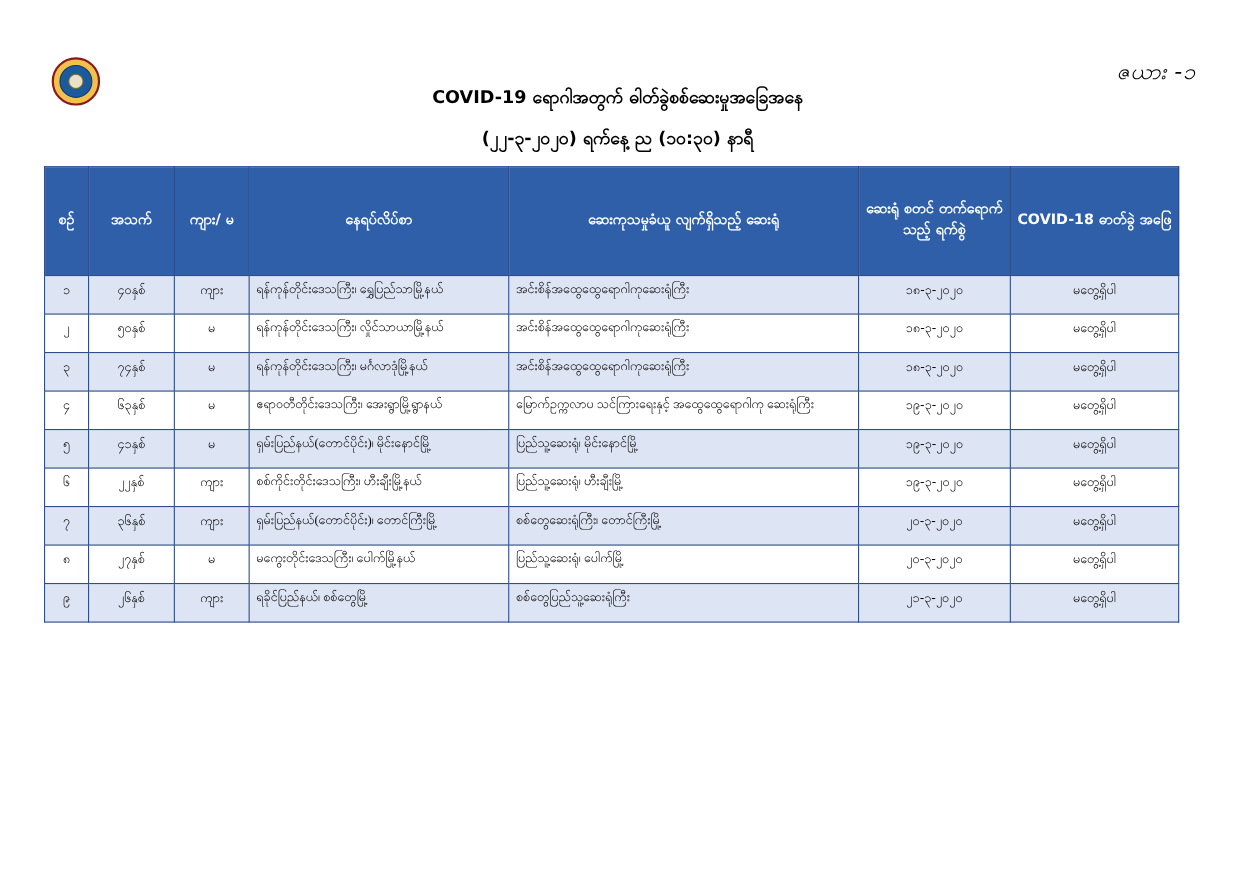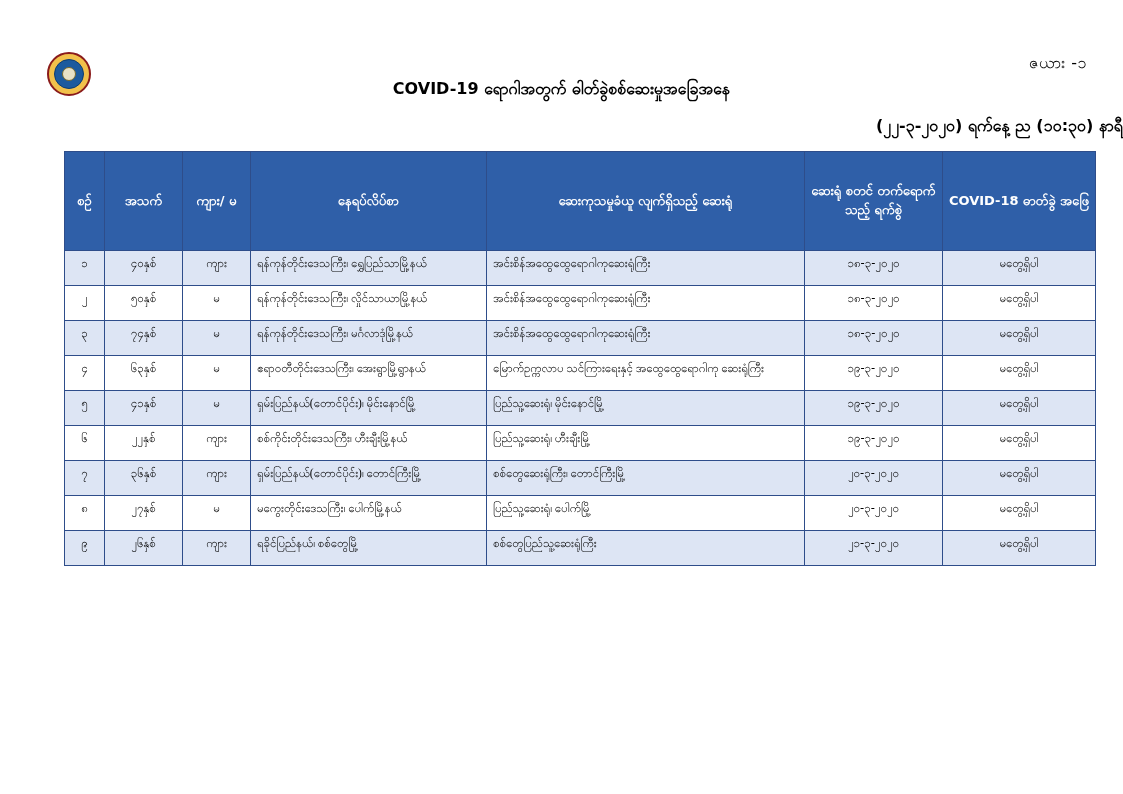--- a/index.html
+++ b/index.html
@@ -53,45 +53,46 @@
     border-radius: 50%;
     background: #e8e1c6;
     border: 1px solid #7a6a2a;
     box-sizing: border-box;
   }
   
   .doc-code {
     position: absolute;
     right: 36px;
     top: 52px;
-    font-size: 16px;
+    font-size: 20px;
     letter-spacing: 0.5px;
+    font-style: italic;
   }
   .title1 {
     position: absolute;
     left: 0;
     right: 0;
     top: 78px;
     text-align: center;
     font-size: 16px;
     font-weight: bold;
   }
   .title2 {
     position: absolute;
     left: 0;
     right: 0;
     top: 115px;
-    text-align: right;
+    text-align: center;
     font-size: 16px;
     font-weight: bold;
   }
   
   table.report {
     position: absolute;
-    left: 64px;
+    left: 40px;
     top: 151px;
     width: 1031px;
     border-collapse: collapse;
     table-layout: fixed;
     font-size: 11.5px;
   }
   table.report th,
   table.report td {
     border: 1px solid #2e4d8a;
     padding: 4px 6px;

